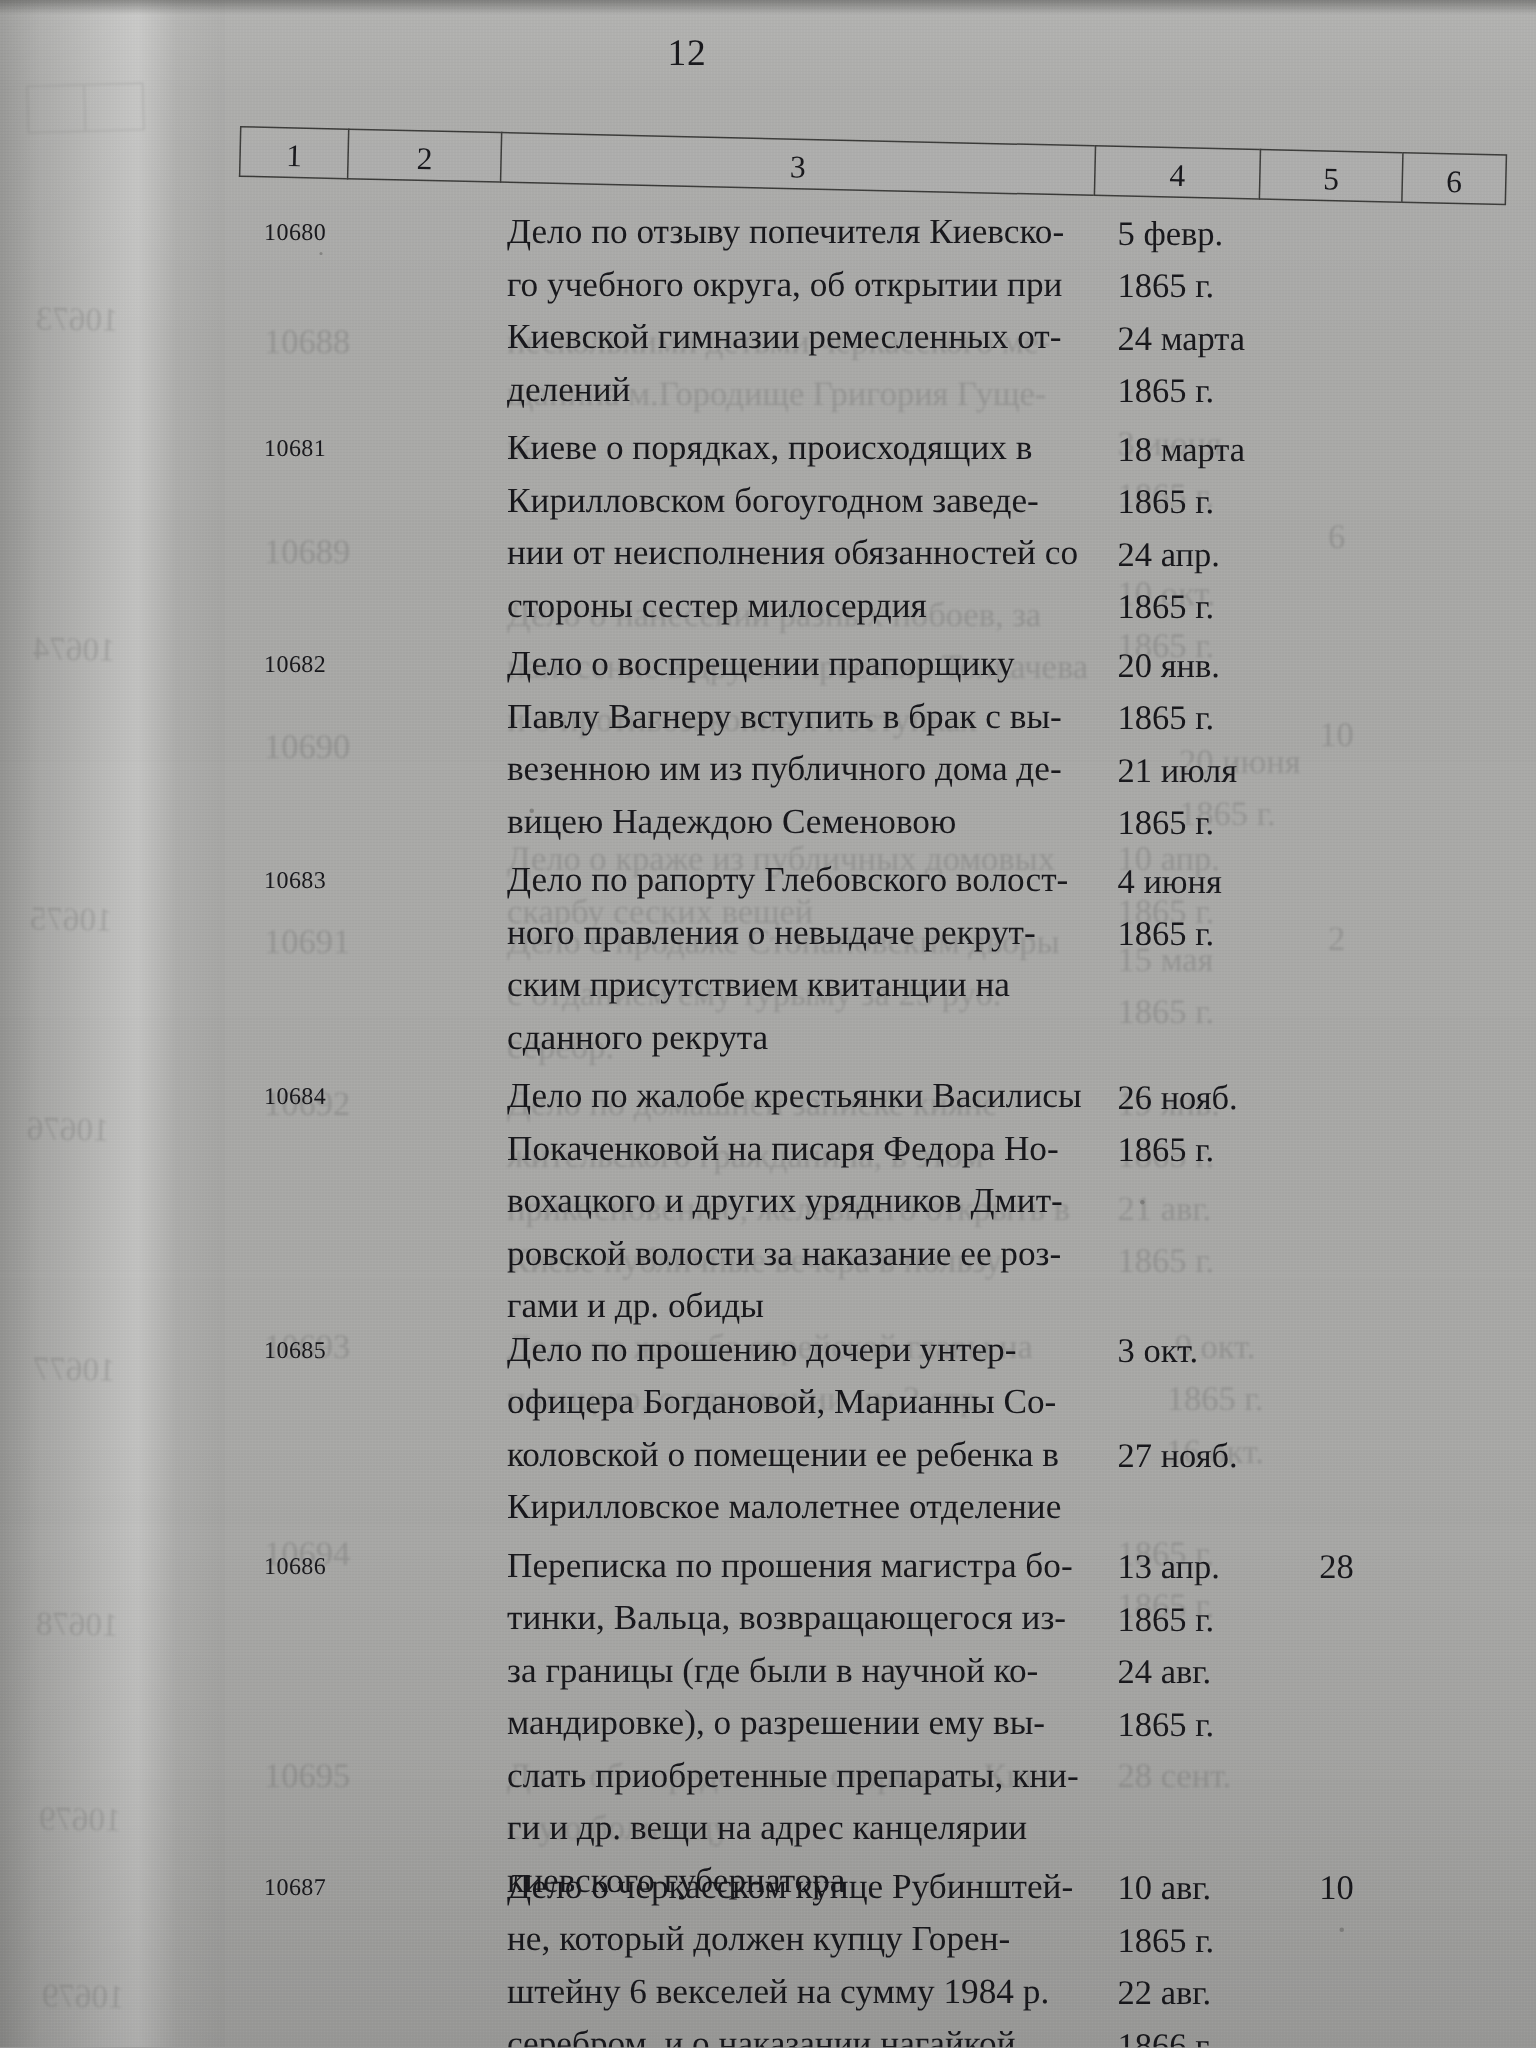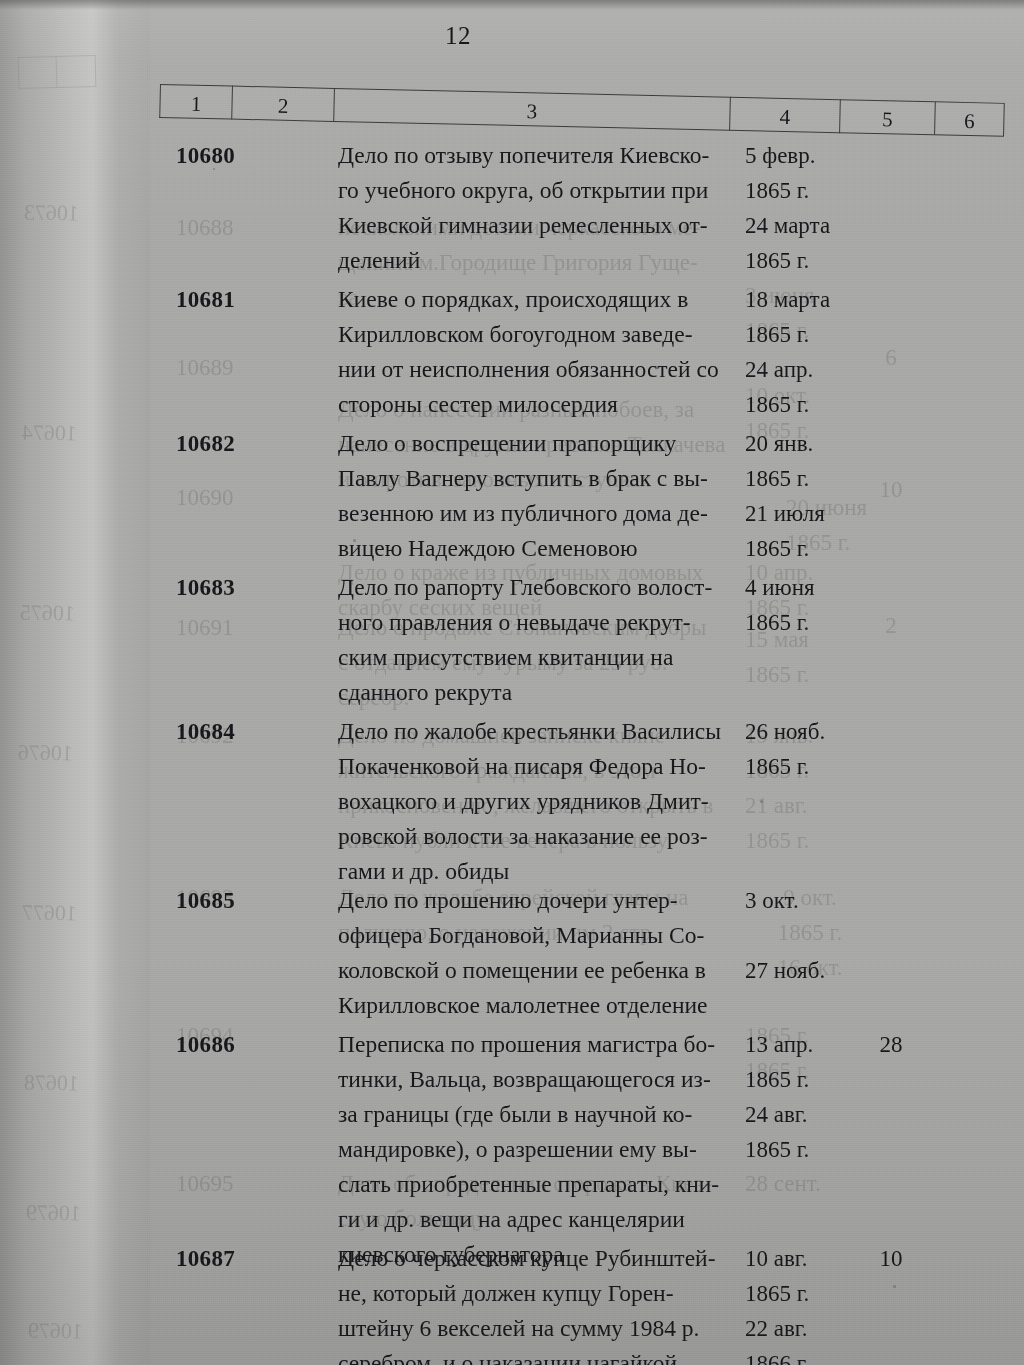--- a/index.html
+++ b/index.html
@@ -136,24 +136,23 @@
   .row {
     position: relative;
     display: block;
     margin-bottom: 18px;
   }
   .col-num {
     position: absolute;
     left: 176px;
     top: 0;
     width: 120px;
-    font-size: 23px;
+    font-size: 16px;
     line-height: 35px;
     letter-spacing: 0.3px;
-    font-weight: bold;
   }
   .col-desc {
     position: absolute;
     left: 338px;
     top: 0;
     width: 392px;
     font-size: 23.5px;
     line-height: 35px;
   }
   .col-desc .ln { display: block; white-space: pre; }

